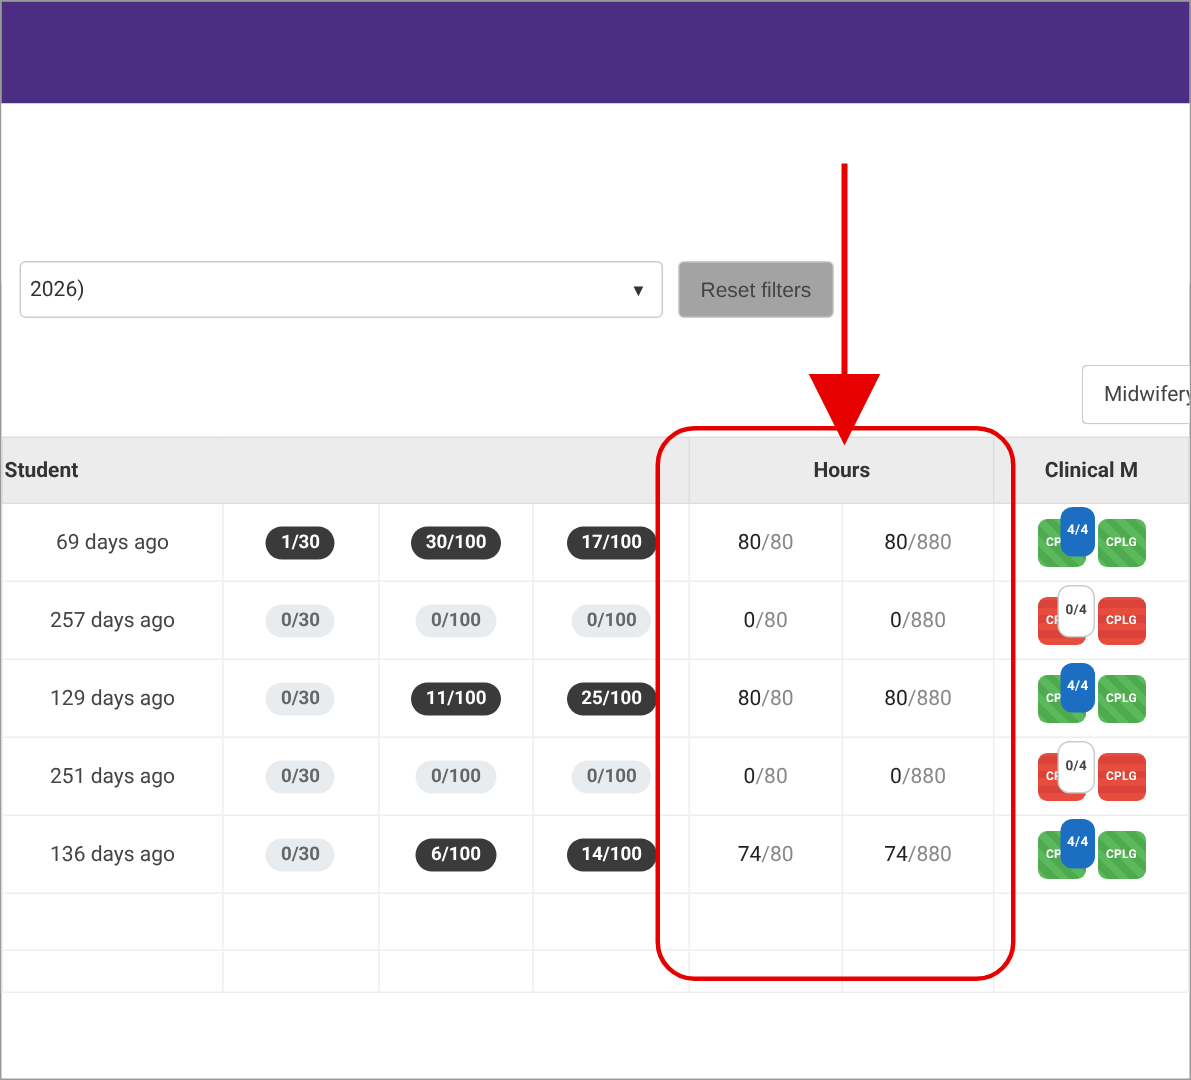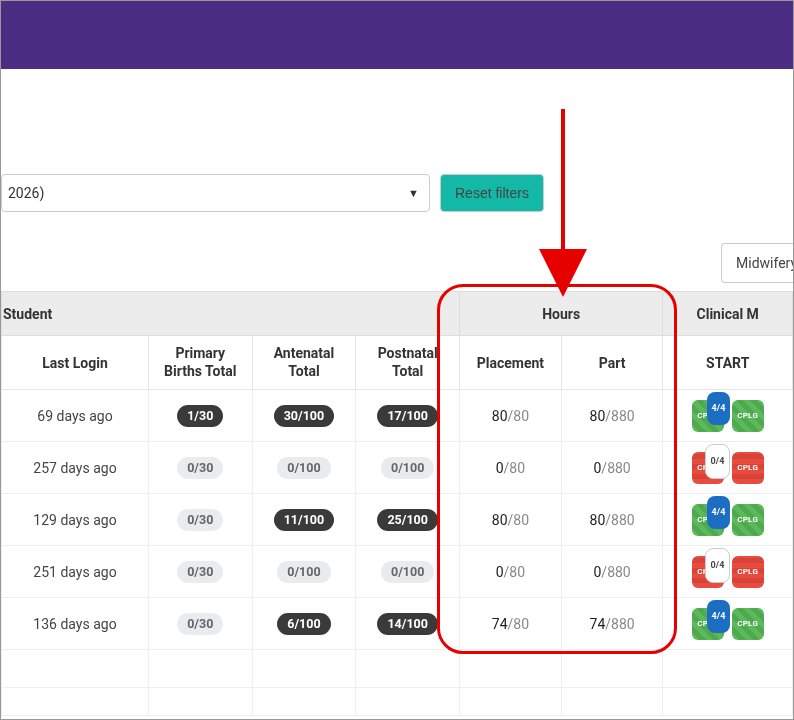--- a/index.html
+++ b/index.html
@@ -27,21 +27,21 @@
   }
   .filter-area {
     height: 120px;
     padding: 18px 0 0 0;
     background: #fff;
     position: relative;
   }
   .filter-row {
     position: absolute;
     top: 105px;
-    left: 0;
+    left: 12px;
     display: flex;
     align-items: center;
     gap: 10px;
   }
   .select-wrap {
     width: 429px;
     height: 38px;
     border: 1px solid #ccc;
     border-radius: 4px;
     display: flex;
@@ -56,21 +56,21 @@
     overflow: hidden;
   }
   .select-wrap .caret {
     font-size: 11px;
     color: #333;
   }
   .btn {
     height: 38px;
     border: 1px solid #ccc;
     border-radius: 4px;
-    background: #14b8a6;
+    background: #a3a3a3;
     padding: 0 14px;
     display: inline-flex;
     align-items: center;
     cursor: pointer;
     font-size: 14px;
     color: #444;
   }
   .midwifery-btn {
     position: absolute;
     top: 242px;
@@ -229,35 +229,20 @@
         <col class="c-hours">
           <col class="c-hours">
           <col class="c-start">
       </colgroup>
       <thead>
         <tr class="group-row">
           <th class="student" colspan="4">Student</th>
           <th colspan="2">Hours</th>
           <th>Clinical M</th>
         </tr>
-        <tr class="sub-row">
-          <th>Last Login</th>
-          <th>
-              <div class="two-line">Primary Births Total</div>
-            </th>
-          <th>
-              <div class="two-line">Antenatal Total</div>
-            </th>
-          <th>
-              <div class="two-line">Postnatal Total</div>
-            </th>
-          <th>Placement</th>
-          <th>Part</th>
-          <th>START</th>
-        </tr>
       </thead>
       <tbody id="tbody">
           <tr>
             <td class="last-login">69 days ago</td>
             <td><span class="pill dark">1/30</span></td>
             <td><span class="pill dark">30/100</span></td>
             <td><span class="pill dark">17/100</span></td>
             <td class="hours"><b>80</b><span class="denom">/80</span></td>
             <td class="hours"><b>80</b><span class="denom">/880</span></td>
             <td><div class="badge-set">

